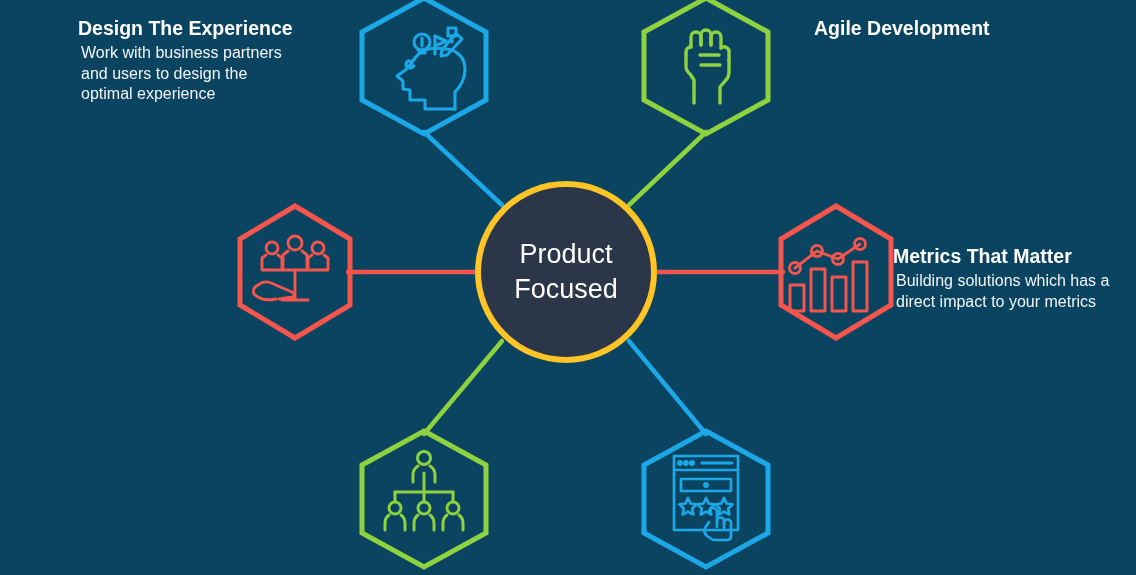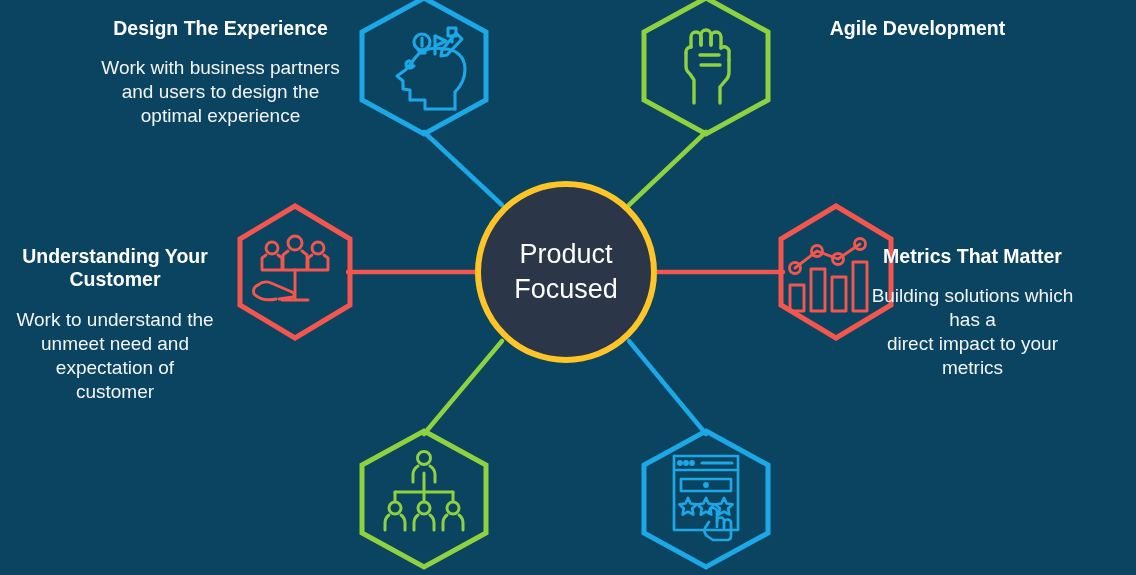--- a/index.html
+++ b/index.html
@@ -24,47 +24,47 @@
   }
   .hub-label {
     fill: #ffffff;
     font-family: "Liberation Sans", sans-serif;
     font-size: 27px;
     font-weight: 400;
     text-anchor: middle;
   }
   .text-block {
     position: absolute;
-    text-align: center;
+    text-align: left;
     color: #ffffff;
   }
   .node-title {
     font-family: "Liberation Sans", sans-serif;
     font-weight: bold;
     font-size: 19.5px;
     line-height: 1.20;
     color: #ffffff;
     margin: 0 0 1px 0;
     white-space: pre-line;
   }
   .node-desc {
     font-family: "Liberation Sans", sans-serif;
     font-weight: 400;
-    font-size: 19px;
+    font-size: 16px;
     line-height: 1.26;
     color: #f2f5f7;
-    margin: 16px;
+    margin: 3px;
     white-space: pre-line;
   }
 
   
   #tb-design   { left: 78px;  top: 17px;  width: 285px; }
-  #tb-agile    { left: 775px; top: 17px;  width: 285px; }
+  #tb-agile    { left: 814px; top: 17px;  width: 285px; }
   #tb-under    { left: 0px;   top: 245px; width: 230px; }
-  #tb-metrics  { left: 851px; top: 245px; width: 243px; }
+  #tb-metrics  { left: 893px; top: 245px; width: 243px; }
   #tb-leader   { left: 12px;  top: 452px; width: 340px; }
   #tb-feedback { left: 760px; top: 438px; width: 310px; }
 </style>
 </head>
 <body>
 
 <div id="canvas">
 
   <svg id="diagram-svg" viewBox="0 0 1136 575">
 
@@ -214,27 +214,20 @@
     <p class="node-title">Design The Experience</p>
     <p class="node-desc">Work with business partners
 and users to design the
 optimal experience</p>
   </div>
 
   <div class="text-block" id="tb-agile">
     <p class="node-title">Agile Development</p>
   </div>
 
-  <div class="text-block" id="tb-under">
-    <p class="node-title">Understanding Your
-Customer</p>
-    <p class="node-desc">Work to understand the
-unmeet need and
-expectation of customer</p>
-  </div>
 
   <div class="text-block" id="tb-metrics">
     <p class="node-title">Metrics That Matter</p>
     <p class="node-desc">Building solutions which has a
 direct impact to your metrics</p>
   </div>
 
 
   <div class="text-block" id="tb-feedback">
   </div>

